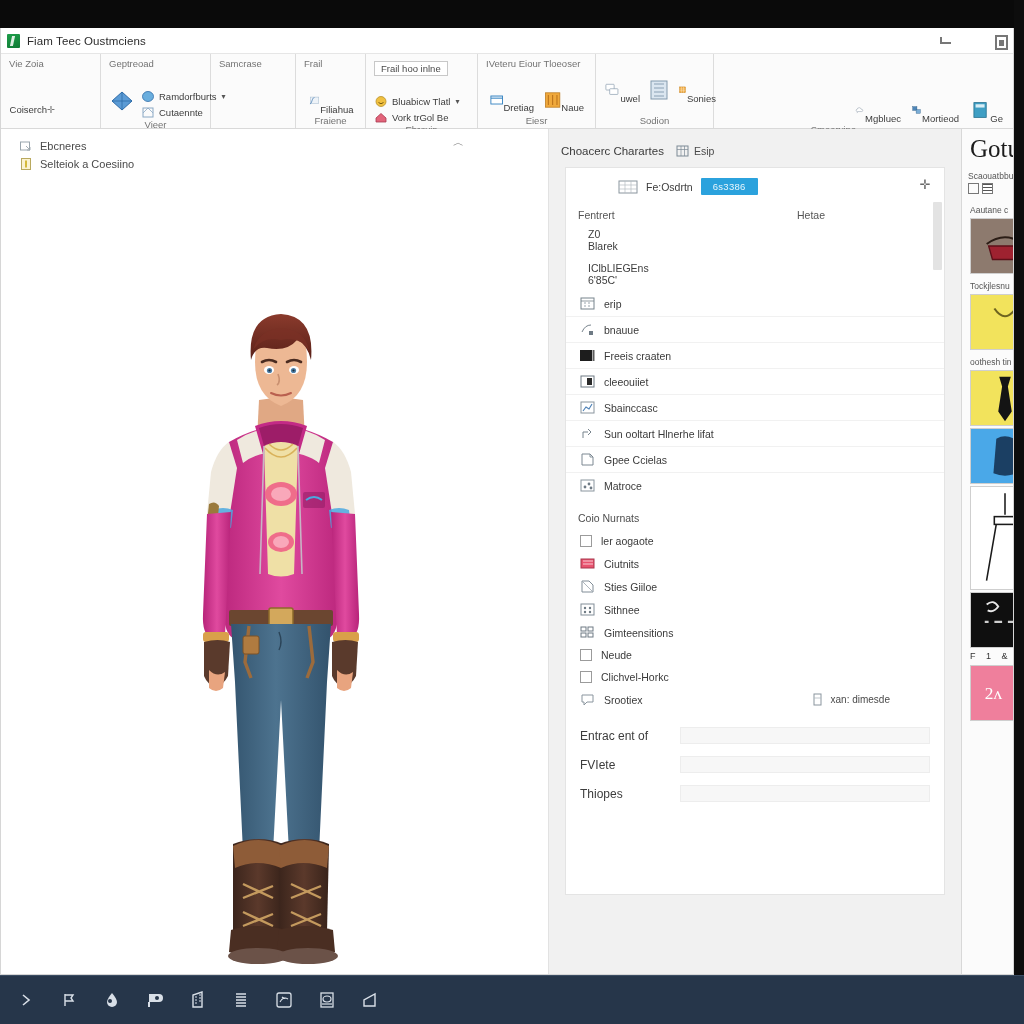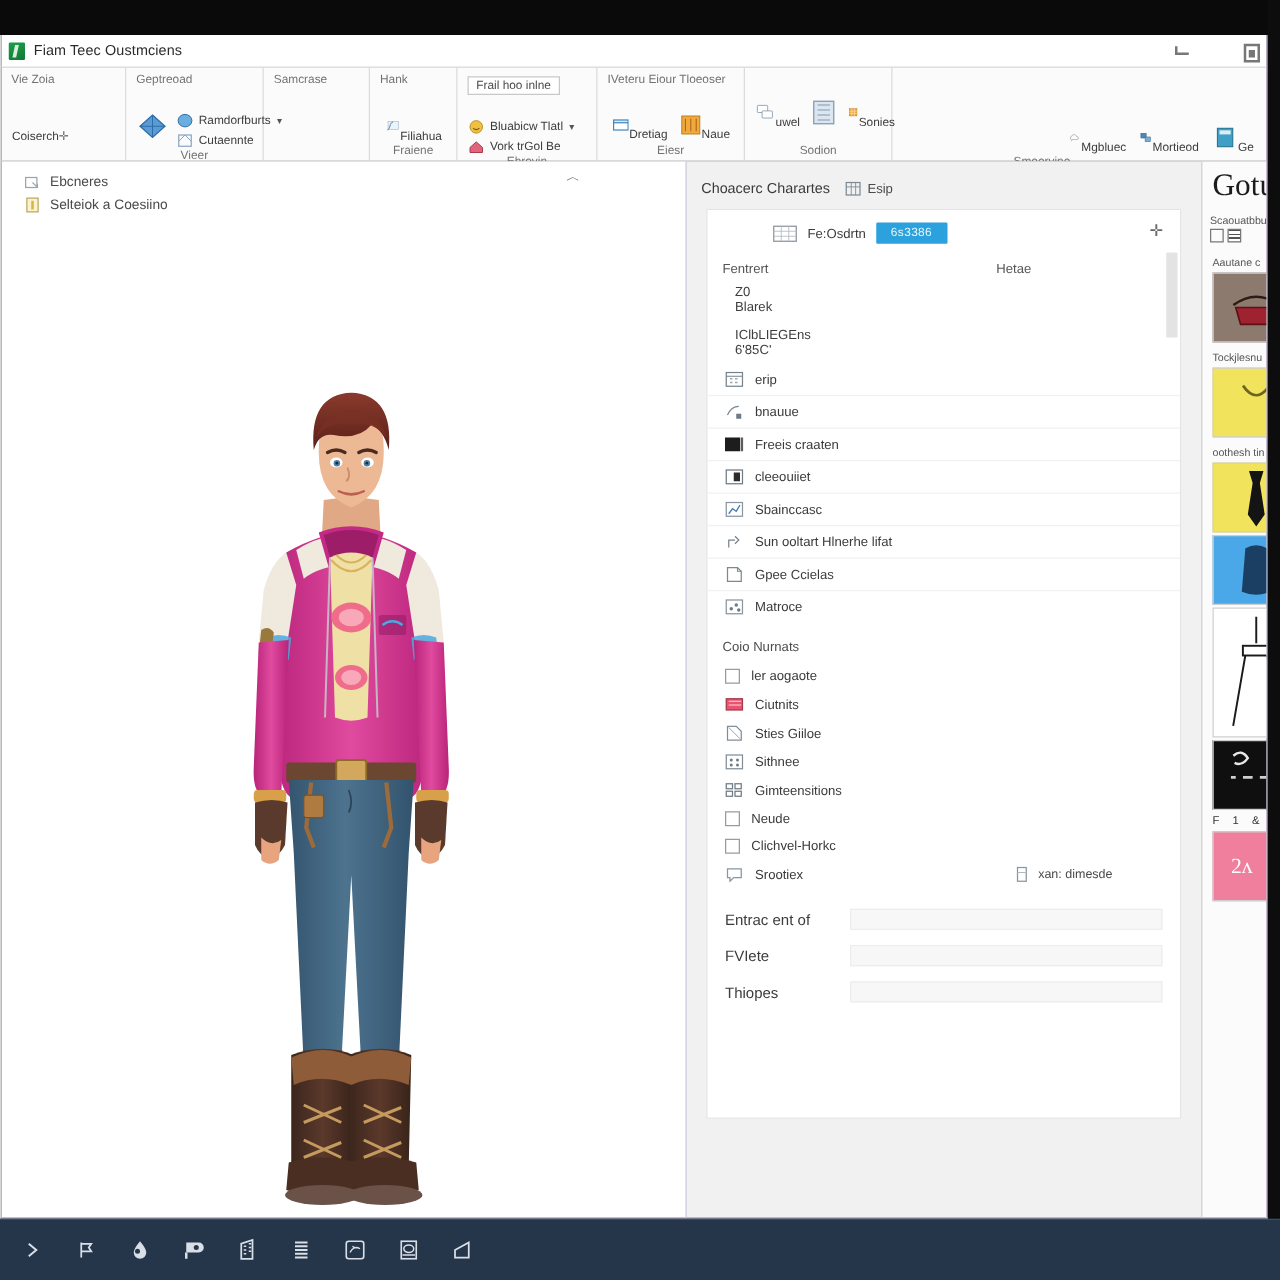--- a/index.html
+++ b/index.html
@@ -11,21 +11,21 @@
   }
   #root { position: relative; width: 1024px; height: 1024px; }
 
   
   .desktop-top { position: absolute; left:0; top:0; width:1024px; height:28px; background:#0a0a0a; }
   .desktop-right { position:absolute; left:1014px; top:0; width:10px; height:975px; background:#0d0d0d; }
 
   
   .app-window {
     position: absolute; left: 0; top: 28px; width: 1014px; height: 947px;
-    background: #4c1d95; border: 1px solid #d6d6d6; border-top:0;
+    background: #0369a1; border: 1px solid #d6d6d6; border-top:0;
     overflow: hidden;
   }
 
   
   .titlebar {
     height: 26px; background: #ffffff; border-bottom: 1px solid #e6e6e6;
     display: flex; align-items: center; padding: 0 6px; position: relative;
   }
   .app-logo {
     width: 13px; height: 14px; background: linear-gradient(160deg,#1e9e4a,#0e7a35);
@@ -254,21 +254,21 @@
           </div>
         </div>
         <div class="group-label-bottom">Vieer</div>
       </div>
 
       <div class="ribbon-group" style="width:85px">
         <div class="group-label-top">Samcrase</div>
       </div>
 
       <div class="ribbon-group" style="width:70px; align-items:center">
-        <div class="group-label-top" style="align-self:flex-start">Hank</div>
+        <div class="group-label-top" style="align-self:flex-start">Frail</div>
         <div class="group-body" style="justify-content:center">
           <div class="big-btn">
             <div class="bi">
               <svg class="ico" viewBox="0 0 26 24">
                   <rect x="5" y="4" width="17" height="13" fill="#eef3f8" stroke="#9db6cc" stroke-width="1"></rect>
                   <path d="M4 18 C8 18 8 5 13 5" fill="none" stroke="#2f6ca8" stroke-width="1.4"></path>
                 </svg>
             </div>
             <div class="bl">Filiahua</div>
           </div>

